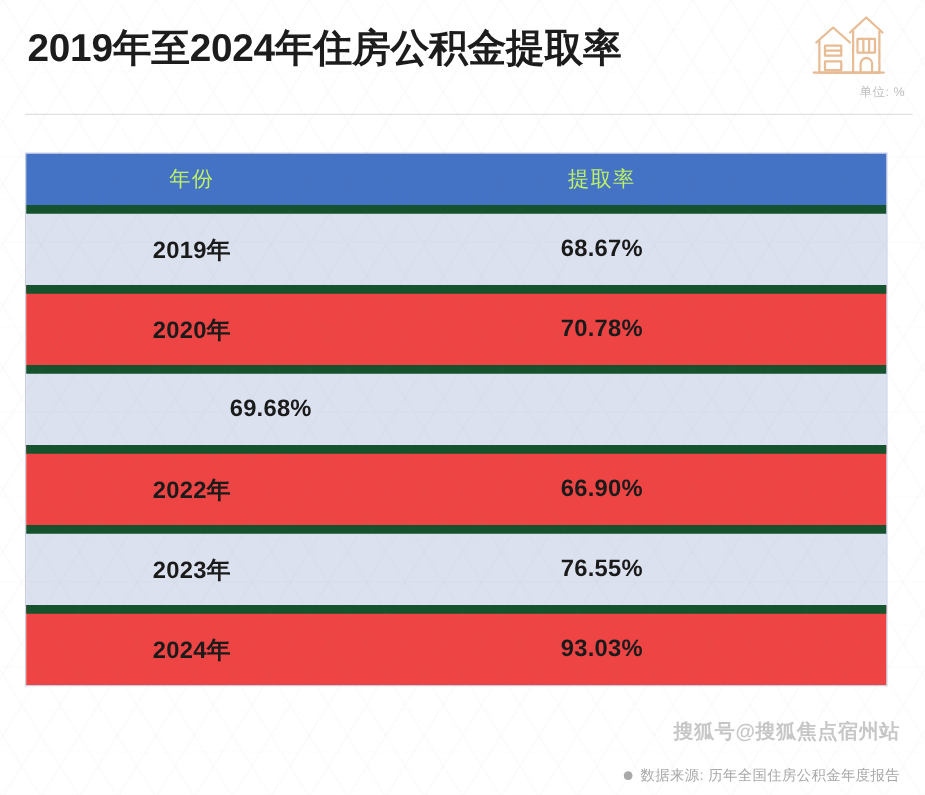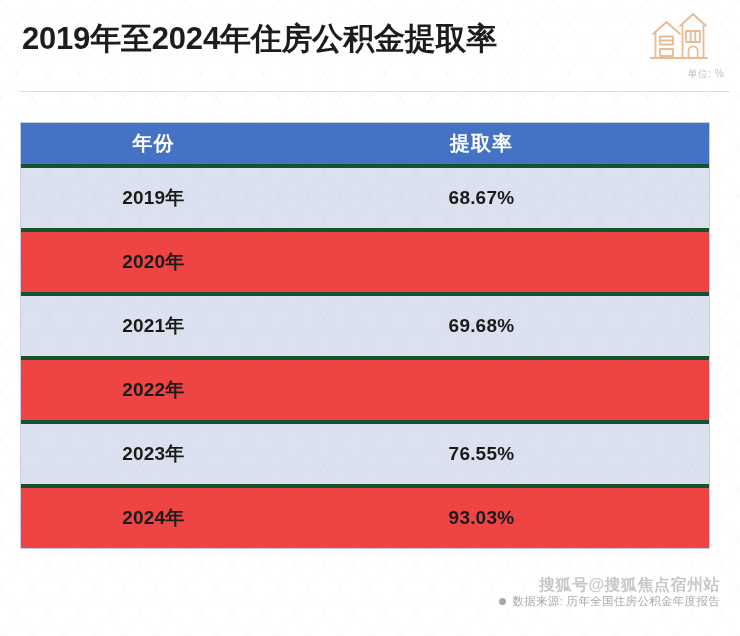--- a/index.html
+++ b/index.html
@@ -99,29 +99,29 @@
     display: flex;
     width: 100%;
     box-sizing: border-box;
   }
   .t-head {
     height: 41px;
     background: #4472C4;
     align-items: center;
   }
   .t-head .cell {
-    color: #ffffff;
-    font-size: 20px;
-    font-weight: 700;
+    color: #bef264;
+    font-size: 17px;
+    font-weight: 400;
     letter-spacing: 1px;
   }
   .t-body-row {
     height: 64px;
     align-items: center;
-    border-top: 4px solid #14532d;
+    border-top: 7px solid #14532d;
     box-sizing: border-box;
   }
   .t-body-row.shaded { background: #DCE1EF; }
   .t-body-row.plain  { background: #ef4444; }
 
   .cell {
     display: flex;
     align-items: center;
     justify-content: center;
     box-sizing: border-box;
@@ -135,21 +135,21 @@
     font-size: 19px;
     font-weight: 700;
     color: #1a1a1a;
     letter-spacing: 0.2px;
   }
 
   
   .source {
     position: absolute;
     right: 20px;
-    top: 594px;
+    top: 613px;
     font-size: 11.5px;
     color: #a9a9a9;
     letter-spacing: 0.3px;
     white-space: nowrap;
     display: flex;
     align-items: center;
     gap: 6px;
   }
   .source .dot {
     display: inline-block;
@@ -221,34 +221,37 @@
       </div>
       <div class="cell col-value">
         <span class="inner">68.67%</span>
       </div>
     </div>
 
     <div class="t-row t-body-row plain">
       <div class="cell col-year">
         <span class="inner">2020年</span>
       </div>
+      <div class="cell col-value">
+        <span class="inner">70.78%</span>
+      </div>
     </div>
 
     <div class="t-row t-body-row shaded">
-      <div class="cell col-year">
-        <span class="inner">2021年</span>
-      </div>
       <div class="cell col-value">
         <span class="inner">69.68%</span>
       </div>
     </div>
 
     <div class="t-row t-body-row plain">
       <div class="cell col-year">
         <span class="inner">2022年</span>
+      </div>
+      <div class="cell col-value">
+        <span class="inner">66.90%</span>
       </div>
     </div>
 
     <div class="t-row t-body-row shaded">
       <div class="cell col-year">
         <span class="inner">2023年</span>
       </div>
       <div class="cell col-value">
         <span class="inner">76.55%</span>
       </div>

